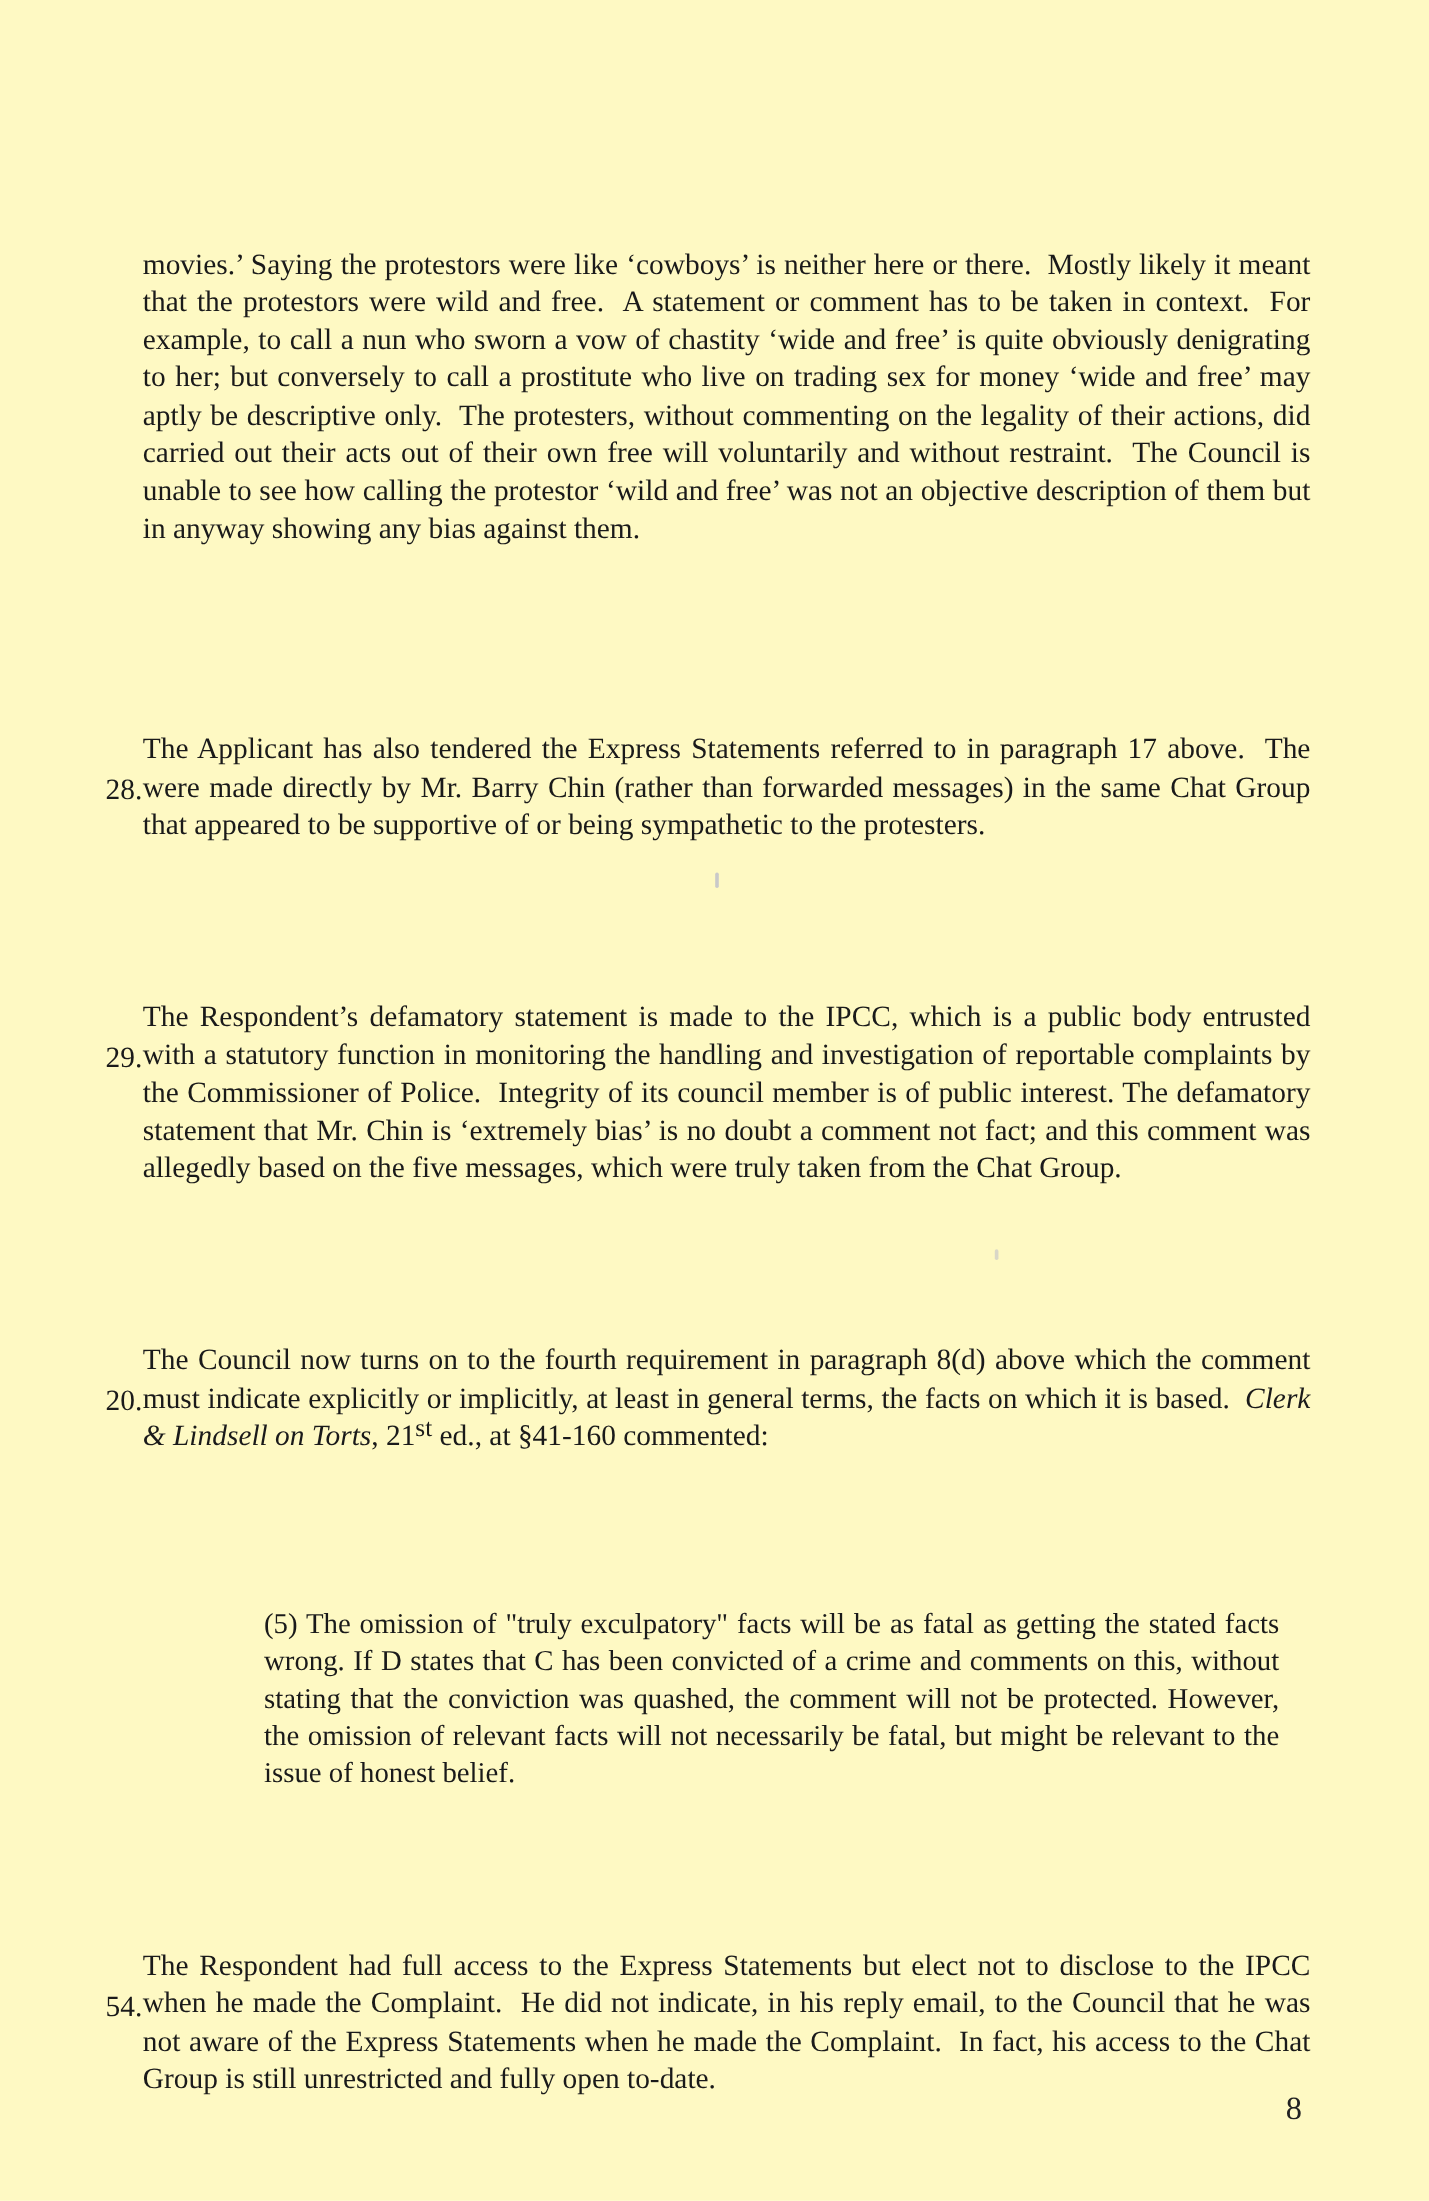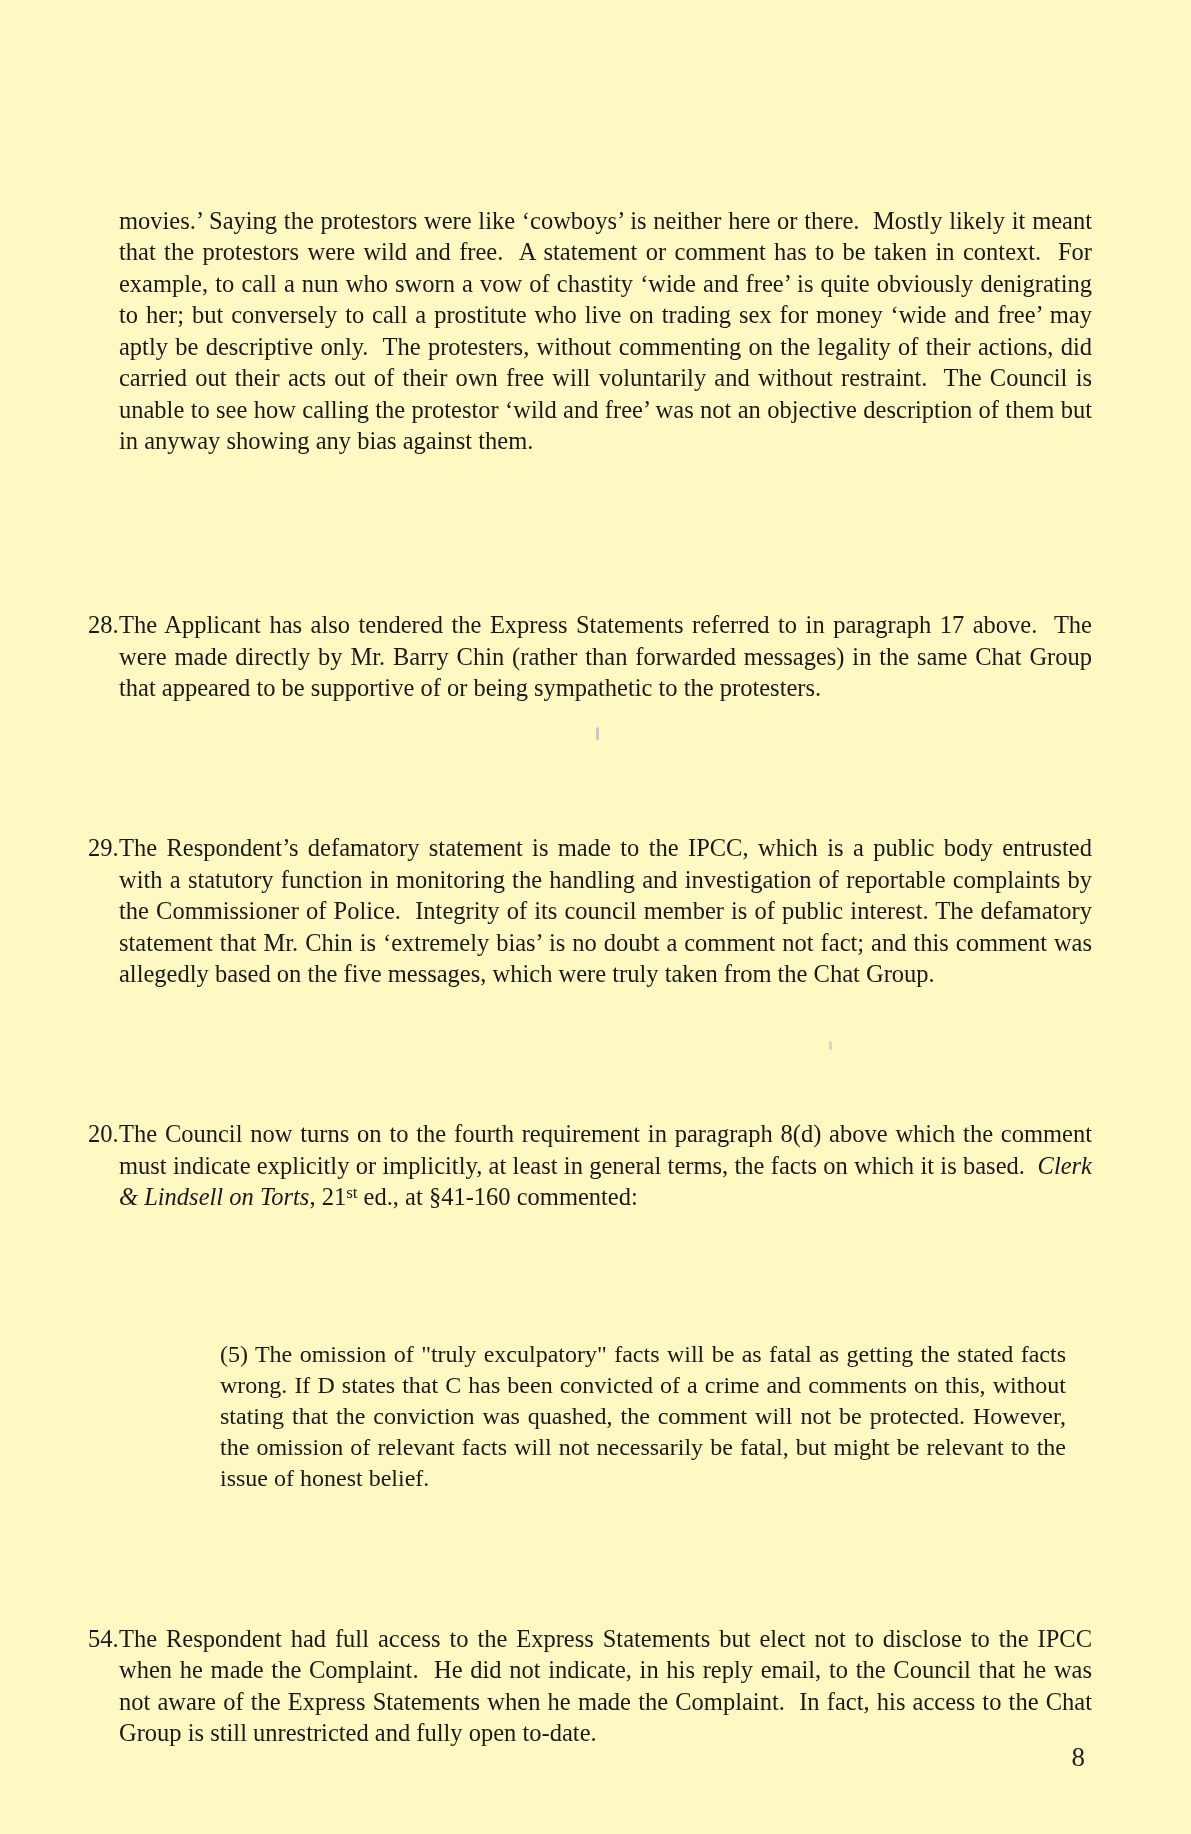--- a/index.html
+++ b/index.html
@@ -31,32 +31,33 @@
     margin: 0 0 0 31px;
   }
   .npara {
     display: flex;
     margin-top: 34px;
   }
   .npara.mt-lg { margin-top: 58px; }
   .npara .num {
     flex: 0 0 31px;
     white-space: nowrap;
+    margin-top: 34px;
   }
   .npara .ptext {
     flex: 1 1 auto;
   }
   .quote {
     margin: 32px 26px 0 132px;
     font-size: 24px;
     line-height: 31px;
   }
   .cite { font-style: italic; }
   sup.ord {
-    font-size: 17px;
+    font-size: 21px;
     line-height: 0;
     vertical-align: 7px;
     font-family: Liberation Serif, serif;
   }
   .footer-ref {
     position: absolute;
     left: 140px;
     top: 1842px;
     font-size: 23px;
     letter-spacing: 0.2px;

